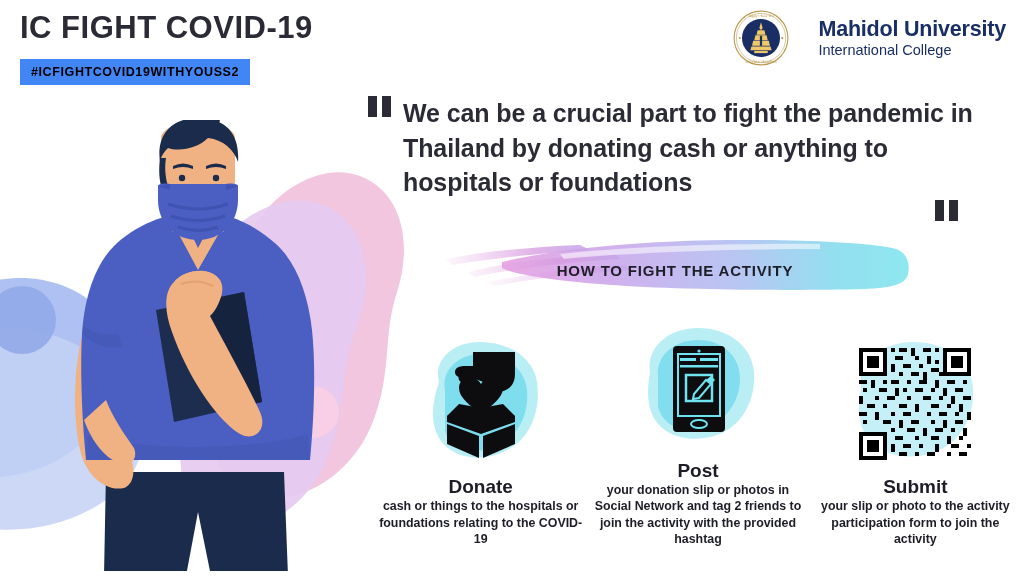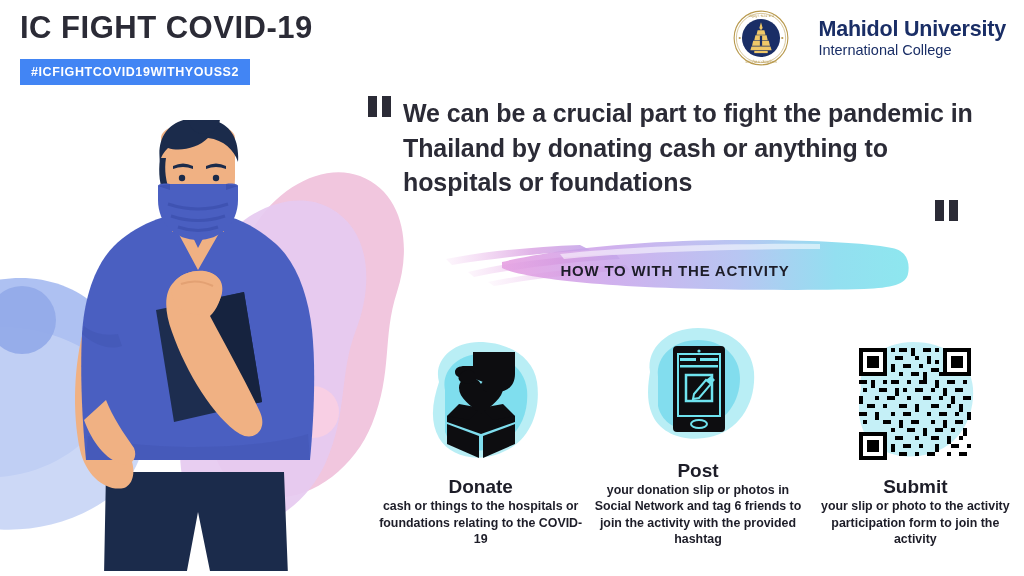--- a/index.html
+++ b/index.html
@@ -30,21 +30,21 @@
     font-weight: 800;
     letter-spacing: 0.5px;
     color: #2b2b36;
     line-height: 1.16;
     white-space: nowrap;
   }
   .hashtag-badge {
     display: inline-block;
     margin-top: 13px;
     background: #4285f4;
-    color: #ffffff;
+    color: #000000;
     font-size: 12.5px;
     font-weight: 700;
     letter-spacing: 0.6px;
     padding: 6px 11px 6px 11px;
     white-space: nowrap;
   }
 
   
   .logo-block {
     position: absolute; right: 18px; top: 10px;
@@ -259,21 +259,21 @@
         </linearGradient>
       </defs>
       <path fill="url(#brushGrad)" d="M62,30 C120,16 210,8 300,8 C360,8 420,10 452,16
            C468,19 470,32 468,42 C466,52 452,56 424,57
            C350,59 230,58 160,52 C110,48 74,42 62,36 Z"></path>
       <path fill="url(#brushWisp)" d="M6,27 C40,20 90,15 140,13 L150,18 C100,21 50,27 12,33 Z"></path>
       <path fill="url(#brushWisp)" d="M28,40 C70,30 120,24 176,22 L180,27 C126,30 74,37 34,45 Z"></path>
       <path fill="url(#brushWisp)" opacity="0.7" d="M48,50 C88,42 130,36 186,33 L190,38 C140,41 92,47 54,54 Z"></path>
       <path fill="#ffffff" opacity="0.55" d="M120,22 C190,14 290,11 380,12 L380,17 C290,17 195,20 124,27 Z"></path>
     </svg>
-    <div class="banner-label">HOW TO WITH THE ACTIVITY</div>
+    <div class="banner-label">HOW TO FIGHT THE ACTIVITY</div>
   </div>
 
   <div class="steps">
 
     <div class="step">
       <div class="step-icon-wrap">
         <svg width="140" height="140" viewBox="0 0 140 140">
           <path fill="#7fe0ec" opacity="0.55" d="M28,48 C22,26 42,8 68,8 C96,8 122,22 126,48
                C130,76 120,104 96,116 C70,130 40,124 28,104
                C18,86 22,66 28,48 Z"></path>
@@ -319,21 +319,21 @@
             <rect x="52" y="47" width="38" height="2.5" fill="#6fe3ef"></rect>
             <rect x="58" y="57" width="26" height="26" fill="none" stroke="#6fe3ef" stroke-width="2.5"></rect>
             <path d="M66,76 L78,62 L83,66 L71,80 L65,81 Z" fill="#0d0d10" stroke="#6fe3ef" stroke-width="2"></path>
             <path d="M78,62 L83,58 L87,62 L83,66 Z" fill="#6fe3ef"></path>
             <ellipse cx="71" cy="106" rx="8" ry="4" fill="none" stroke="#6fe3ef" stroke-width="2"></ellipse>
             <circle cx="71" cy="33" r="1.6" fill="#6fe3ef"></circle>
           </g>
         </svg>
       </div>
       <div class="step-title">Post</div>
-      <div class="step-desc wide">your donation slip or photos in Social Network and tag 6 friends to join the activity with the provided hashtag</div>
+      <div class="step-desc wide">your donation slip or photos in Social Network and tag 2 friends to join the activity with the provided hashtag</div>
     </div>
 
     <div class="step">
       <div class="step-icon-wrap">
         <svg width="140" height="140" viewBox="0 0 140 140">
           <path fill="#bfeef6" opacity="0.9" d="M16,54 C12,30 36,8 68,8 C100,8 126,26 128,54
                C130,84 114,112 84,120 C54,128 26,116 18,96
                C12,82 14,66 16,54 Z"></path>
           <g fill="#000000">
 

